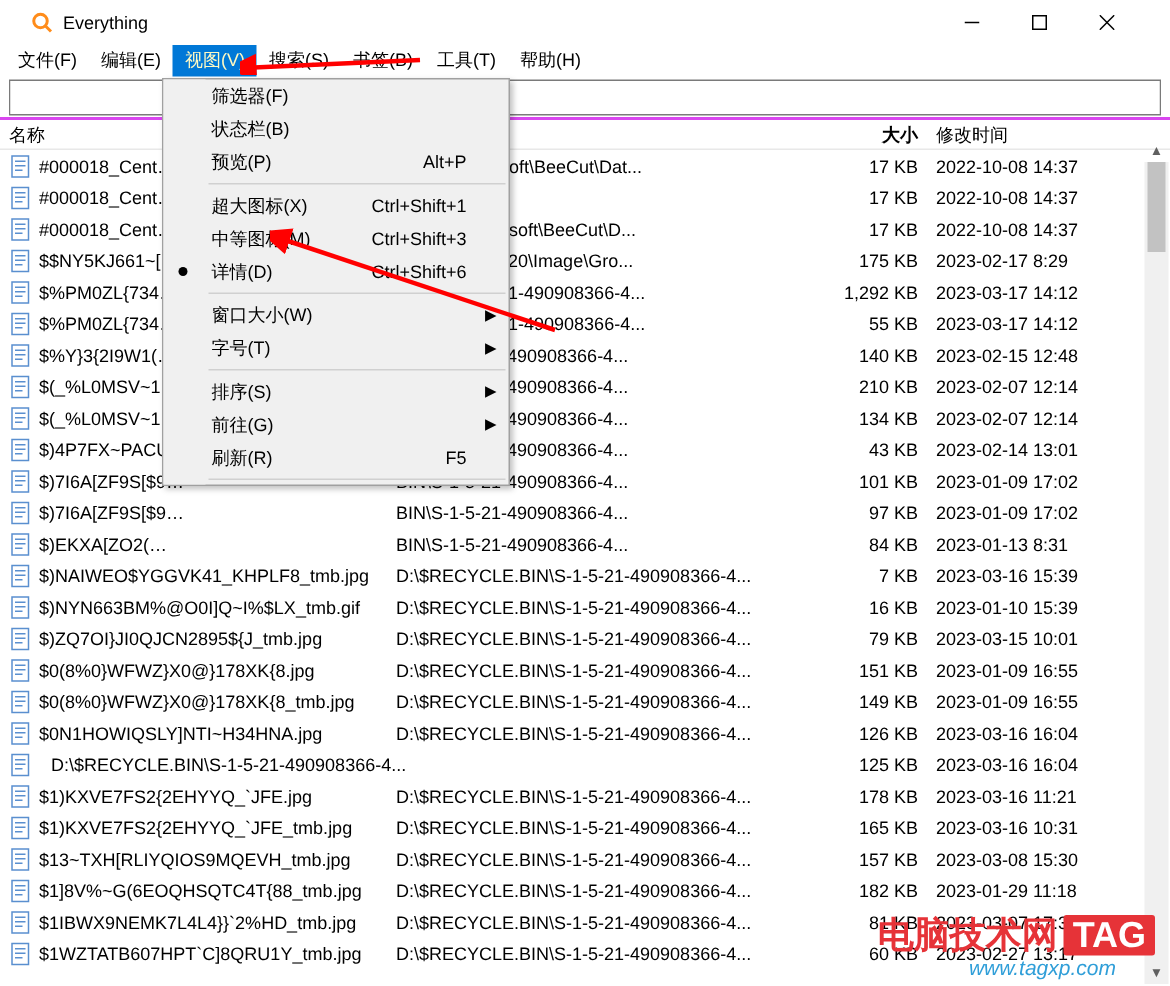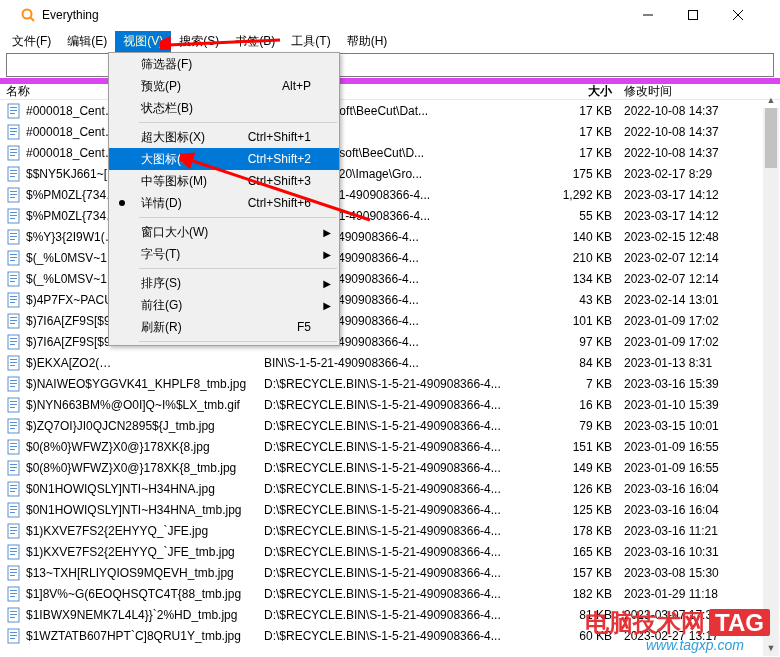--- a/index.html
+++ b/index.html
@@ -5,28 +5,28 @@
 * { box-sizing: border-box; margin: 0; padding: 0; }
 body { font-family: "Microsoft YaHei", "Segoe UI", Tahoma, sans-serif; font-size: 12px; background: #fff; width: 780px; height: 657px; overflow: hidden; position: relative; }
 
 .titlebar { height: 30px; display: flex; align-items: center; padding: 0 20px; background: #fff; border-bottom: 0; }
 .app-icon { width: 16px; height: 16px; margin-right: 6px; }
 .title-text { flex: 1; font-size: 12px; }
 .win-btns { display: flex; }
 .win-btn { width: 45px; height: 28px; display: flex; align-items: center; justify-content: center; font-size: 10px; }
 .win-btn svg { width: 10px; height: 10px; }
 
-.menubar { height: 22px; display: flex; align-items: center; padding: 0 4px; background: #fff; }
+.menubar { height: 22px; display: flex; align-items: flex-start; padding: 0 4px; background: #fff; }
 .menu-item { padding: 2px 8px; }
 .menu-item.open { background: #0078d7; color: #fef9c3; }
 
 .searchbar { height: 24px; margin: 1px 6px; border: 1px solid #7a7a7a; }
 .search-input { width: 100%; height: 100%; border: none; padding: 0 4px; font-size: 12px; outline: none; }
 
-.header-row { display: flex; height: 22px; align-items: center; padding: 0 6px; border-top: 6px solid #d946ef; border-bottom: 1px solid #e8e8e8; position: relative; }
+.header-row { display: flex; height: 22px; align-items: flex-end; padding: 0 6px; border-top: 2px solid #d946ef; border-bottom: 1px solid #e8e8e8; position: relative; }
 .col-name { flex: 1; }
 .col-size { width: 70px; text-align: right; padding-right: 12px; font-weight: bold; }
 .col-mtime { width: 150px; text-align: left; }
 
 .file-list { padding: 0 6px; }
 .file-row { display: flex; height: 21px; align-items: center; white-space: nowrap; overflow: hidden; }
 .file-icon { width: 16px; height: 16px; margin-right: 4px; flex-shrink: 0; }
 .fname { width: 230px; overflow: hidden; text-overflow: ellipsis; flex-shrink: 0; }
 .fpath { flex: 1; overflow: hidden; text-overflow: ellipsis; color: #000; padding-left: 8px; }
 .fsize { width: 70px; text-align: right; padding-right: 12px; flex-shrink: 0; }
@@ -333,21 +333,20 @@
       <span class="fsize">126 KB</span>
       <span class="fmtime">2023-03-16 16:04</span>
     </div>
     <div class="file-row">
       <span class="file-icon"><svg viewBox="0 0 16 16">
           <rect x="2" y="1" width="11" height="14" fill="#fff" stroke="#5a8fcf"></rect>
           <rect x="4" y="4" width="7" height="1" fill="#5a8fcf"></rect>
           <rect x="4" y="7" width="7" height="1" fill="#5a8fcf"></rect>
           <rect x="4" y="10" width="5" height="1" fill="#5a8fcf"></rect>
         </svg></span>
-      <span class="fname">$0N1HOWIQSLY]NTI~H34HNA_tmb.jpg</span>
       <span class="fpath">D:\$RECYCLE.BIN\S-1-5-21-490908366-4...</span>
       <span class="fsize">125 KB</span>
       <span class="fmtime">2023-03-16 16:04</span>
     </div>
     <div class="file-row">
       <span class="file-icon"><svg viewBox="0 0 16 16">
           <rect x="2" y="1" width="11" height="14" fill="#fff" stroke="#5a8fcf"></rect>
           <rect x="4" y="4" width="7" height="1" fill="#5a8fcf"></rect>
           <rect x="4" y="7" width="7" height="1" fill="#5a8fcf"></rect>
           <rect x="4" y="10" width="5" height="1" fill="#5a8fcf"></rect>
@@ -424,34 +423,30 @@
   <div class="scroll-thumb"></div>
   <div class="scroll-arrow" style="bottom:0">▼</div>
 </div>
 
 <div class="dropdown" id="dropdown">
   <div class="dd-left"></div>
 <div class="dd-item">
       <span class="dd-label">筛选器(F)</span>
     </div>
     <div class="dd-item">
+      <span class="dd-label">状态栏(B)</span>
+    </div>
+    <div class="dd-item">
       <span class="dd-label">预览(P)</span>
       <span class="dd-short">Alt+P</span>
     </div>
-    <div class="dd-item">
-      <span class="dd-label">状态栏(B)</span>
-    </div>
     <div class="dd-sep"></div>
     <div class="dd-item">
       <span class="dd-label">超大图标(X)</span>
       <span class="dd-short">Ctrl+Shift+1</span>
-    </div>
-    <div class="dd-item hl">
-      <span class="dd-label">大图标(L)</span>
-      <span class="dd-short">Ctrl+Shift+2</span>
     </div>
     <div class="dd-item">
       <span class="dd-label">中等图标(M)</span>
       <span class="dd-short">Ctrl+Shift+3</span>
     </div>
     <div class="dd-item">
       <div class="dd-bullet"></div>
       <span class="dd-label">详情(D)</span>
       <span class="dd-short">Ctrl+Shift+6</span>
     </div>

